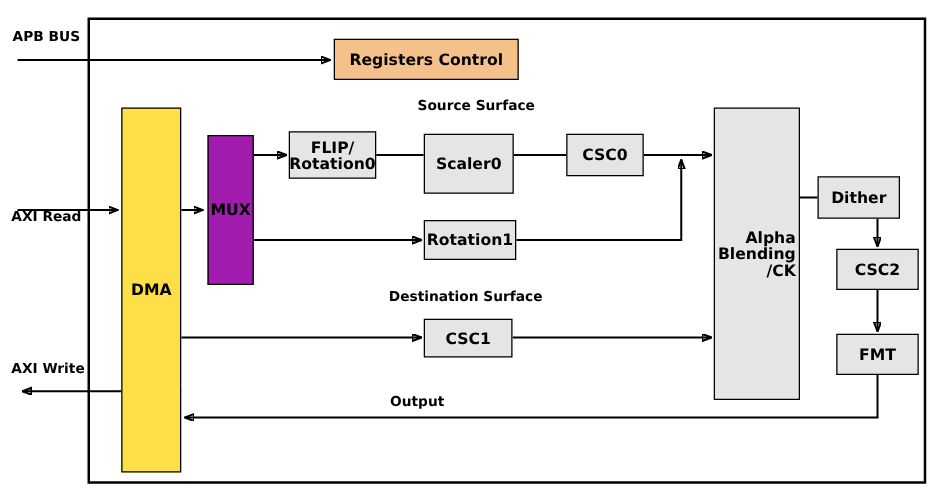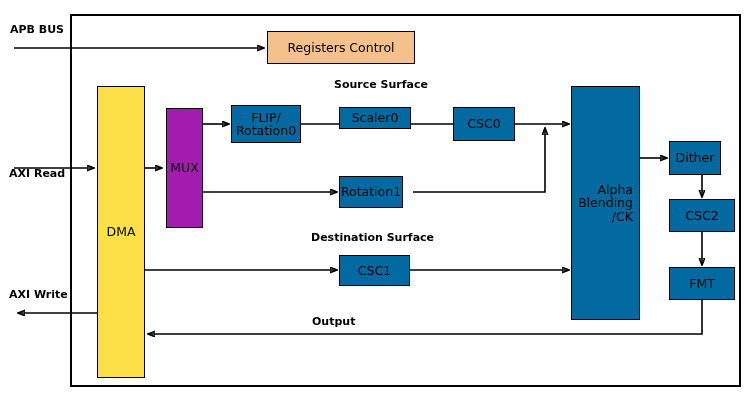--- a/index.html
+++ b/index.html
@@ -22,26 +22,26 @@
   }
   .node {
     position: absolute;
     box-sizing: border-box;
     border: 1px solid #000000;
     display: flex;
     align-items: center;
     justify-content: center;
     text-align: center;
     font-size: 12.5px;
-    font-weight: 400;
+    font-weight: 700;
     color: #000000;
     line-height: 1.08;
     white-space: pre-line;
   }
-  .node.purple { background: #0369a1; }
+  .node.purple { background: #e5e5e5; }
   .node.orange { background: #F5C18A; }
   .node.blue   { background: #fde047; }
   .node.pink   { background: #a21caf; }
 
   .caption {
     position: absolute;
     font-size: 11px;
     font-weight: 700;
     color: #000000;
     white-space: nowrap;
@@ -124,31 +124,31 @@
 
   <div class="node orange" style="left:267px; top:31px; width:148px; height:33px;">Registers Control</div>
 
   <div class="node blue" style="left:97px; top:86px; width:48px; height:292px;">DMA</div>
 
   <div class="node pink" style="left:166px; top:108px; width:37px; height:120px;">MUX</div>
 
   <div class="node purple" style="left:231px; top:105px; width:70px; height:38px;">FLIP/
 Rotation0</div>
 
-  <div class="node purple" style="left:339px; top:107px; width:72px; height:22px;">Scaler0</div>
+  <div class="node purple" style="left:339px; top:107px; width:72px; height:48px;">Scaler0</div>
 
   <div class="node purple" style="left:453px; top:107px; width:62px; height:34px;">CSC0</div>
 
-  <div class="node purple" style="left:339px; top:176px; width:64px; height:32px;">Rotation1</div>
+  <div class="node purple" style="left:339px; top:176px; width:74px; height:32px;">Rotation1</div>
 
   <div class="node purple" style="left:339px; top:255px; width:71px; height:31px;">CSC1</div>
 
   <div class="node purple" style="left:571px; top:86px; width:69px; height:234px;text-align:right;">Alpha
 Blending
 /CK</div>
 
-  <div class="node purple" style="left:669px; top:141px; width:52px; height:34px;text-align:right;">Dither</div>
+  <div class="node purple" style="left:654px; top:141px; width:66px; height:34px;text-align:right;">Dither</div>
 
   <div class="node purple" style="left:669px; top:199px; width:66px; height:33px;">CSC2</div>
 
   <div class="node purple" style="left:669px; top:267px; width:66px; height:33px;">FMT</div>
 
 </div>
 
 </body></html>

